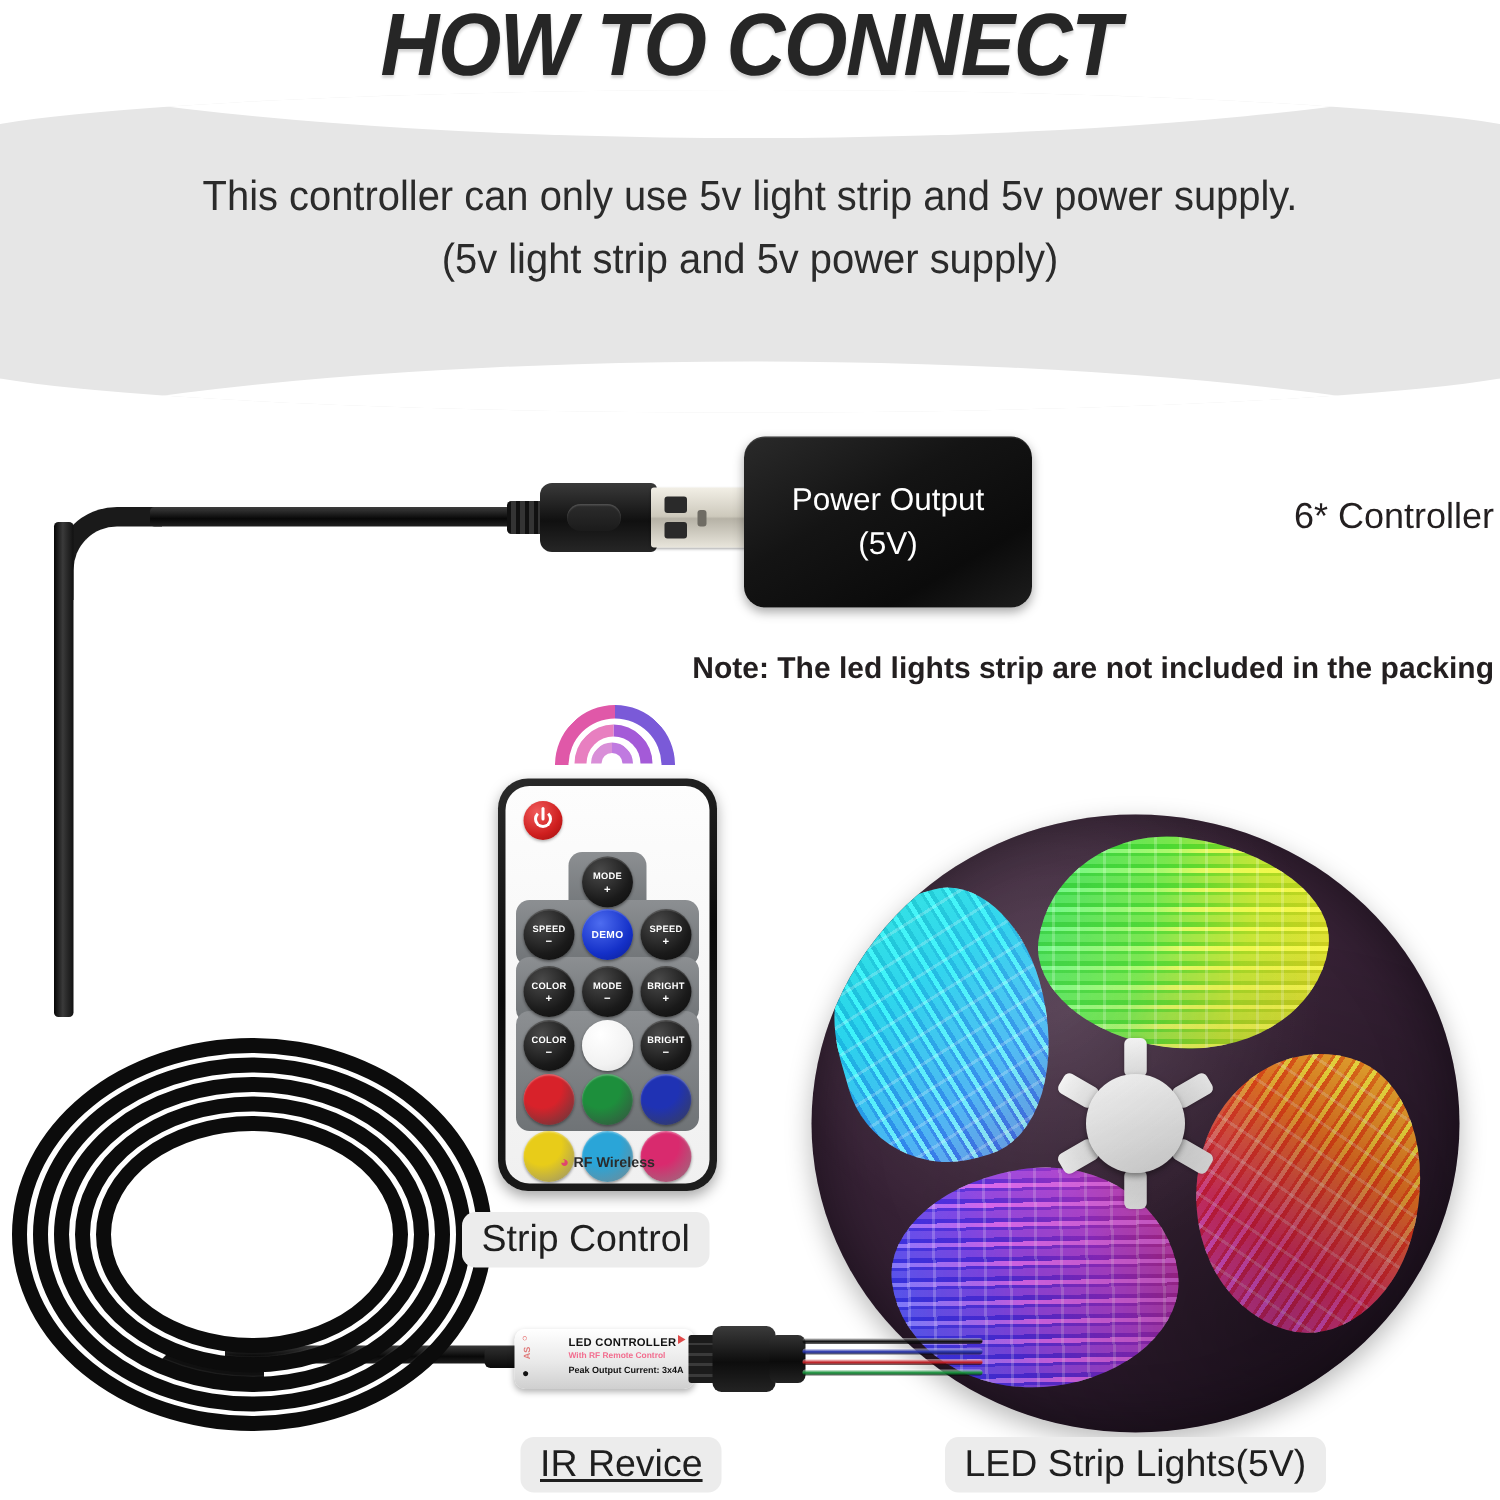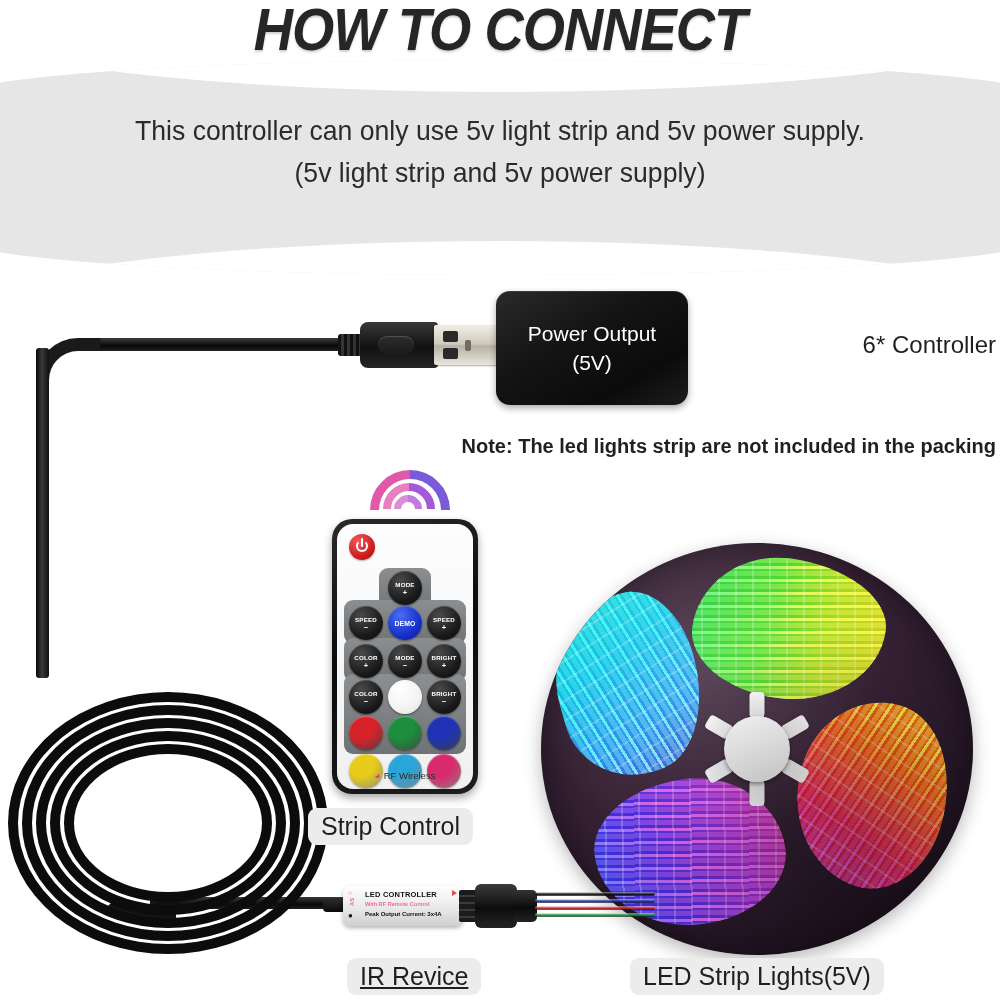--- a/index.html
+++ b/index.html
@@ -138,21 +138,21 @@
   .ctrl-body{
     position:absolute;left:6px;top:2px;width:120px;height:40px;
     background:linear-gradient(180deg,#ffffff,#e9e9e9 55%,#cfcfcf);
     border-radius:7px;box-shadow:0 2px 4px rgba(0,0,0,.3);
     overflow:hidden;
   }
   .ctrl-lead{
     position:absolute;left:-14px;top:14px;width:26px;height:14px;
     background:linear-gradient(180deg,#2e2e2e,#0a0a0a);border-radius:4px;
   }
-  .ctrl-txt{position:absolute;left:22px;top:4px;width:96px;}
+  .ctrl-txt{position:absolute;left:36px;top:4px;width:96px;}
   .ctrl-t1{font-size:7.5px;font-weight:bold;color:#111;letter-spacing:.2px;line-height:10px;}
   .ctrl-t2{font-size:5.6px;font-weight:bold;color:#f26d8f;line-height:9px;}
   .ctrl-t3{font-size:6px;font-weight:bold;color:#111;line-height:10px;}
   .ctrl-ic{position:absolute;left:5px;font-size:6px;color:#e04a4a;font-weight:bold;}
   .ctrl-ic.a{top:4px;}
   .ctrl-ic.b{top:13px;color:#e07a7a;transform:rotate(-90deg);}
   .ctrl-ic.c{top:25px;color:#111;font-size:8px;}
   .ctrl-arrow{
     position:absolute;right:6px;top:4px;width:0;height:0;
     border-left:5px solid #e04a4a;border-top:3.5px solid transparent;border-bottom:3.5px solid transparent;
@@ -228,21 +228,21 @@
   }
   .kbtn.white{
     background:radial-gradient(circle at 36% 28%,#ffffff,#f2f2f2 62%,#dcdcdc);
   }
   .cbtn{
     position:absolute;width:34px;height:34px;border-radius:50%;
     box-shadow:0 1px 2px rgba(0,0,0,.4), inset 0 1px 1px rgba(255,255,255,.3);
   }
   .rfrow{
     position:absolute;left:0;bottom:8px;width:136px;text-align:center;
-    font-size:9.5px;font-weight:normal;color:#2b2b2b;
+    font-size:9.5px;font-weight:bold;color:#2b2b2b;
   }
   .rfrow .wifi{display:inline-block;margin-right:3px;color:#e0466e;font-size:10px;}
 
   
   .signal{position:absolute;left:366px;top:466px;width:70px;height:50px;}
   .arc{position:absolute;border-style:solid;border-color:transparent;border-radius:50%;}
 
   
   .reel{
     position:absolute;left:541px;top:543px;width:432px;height:412px;

